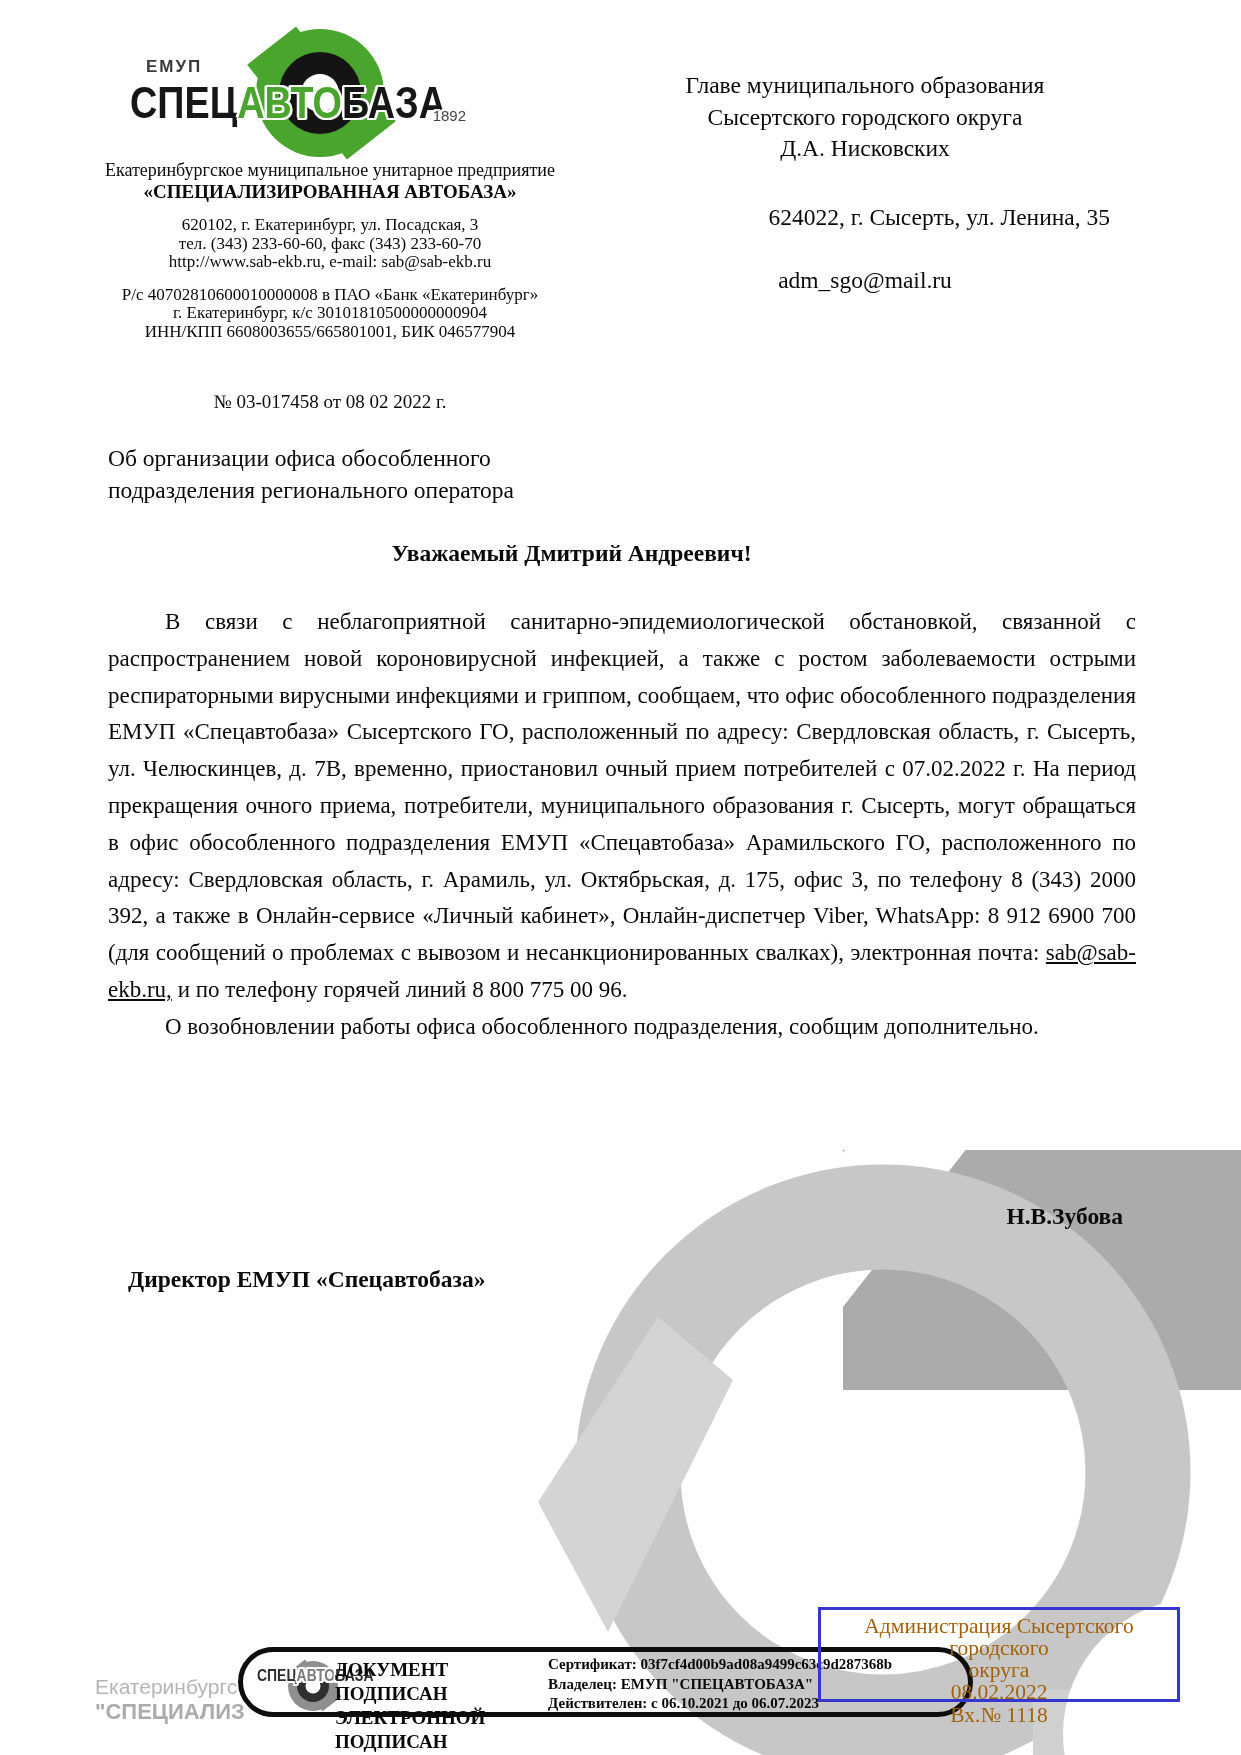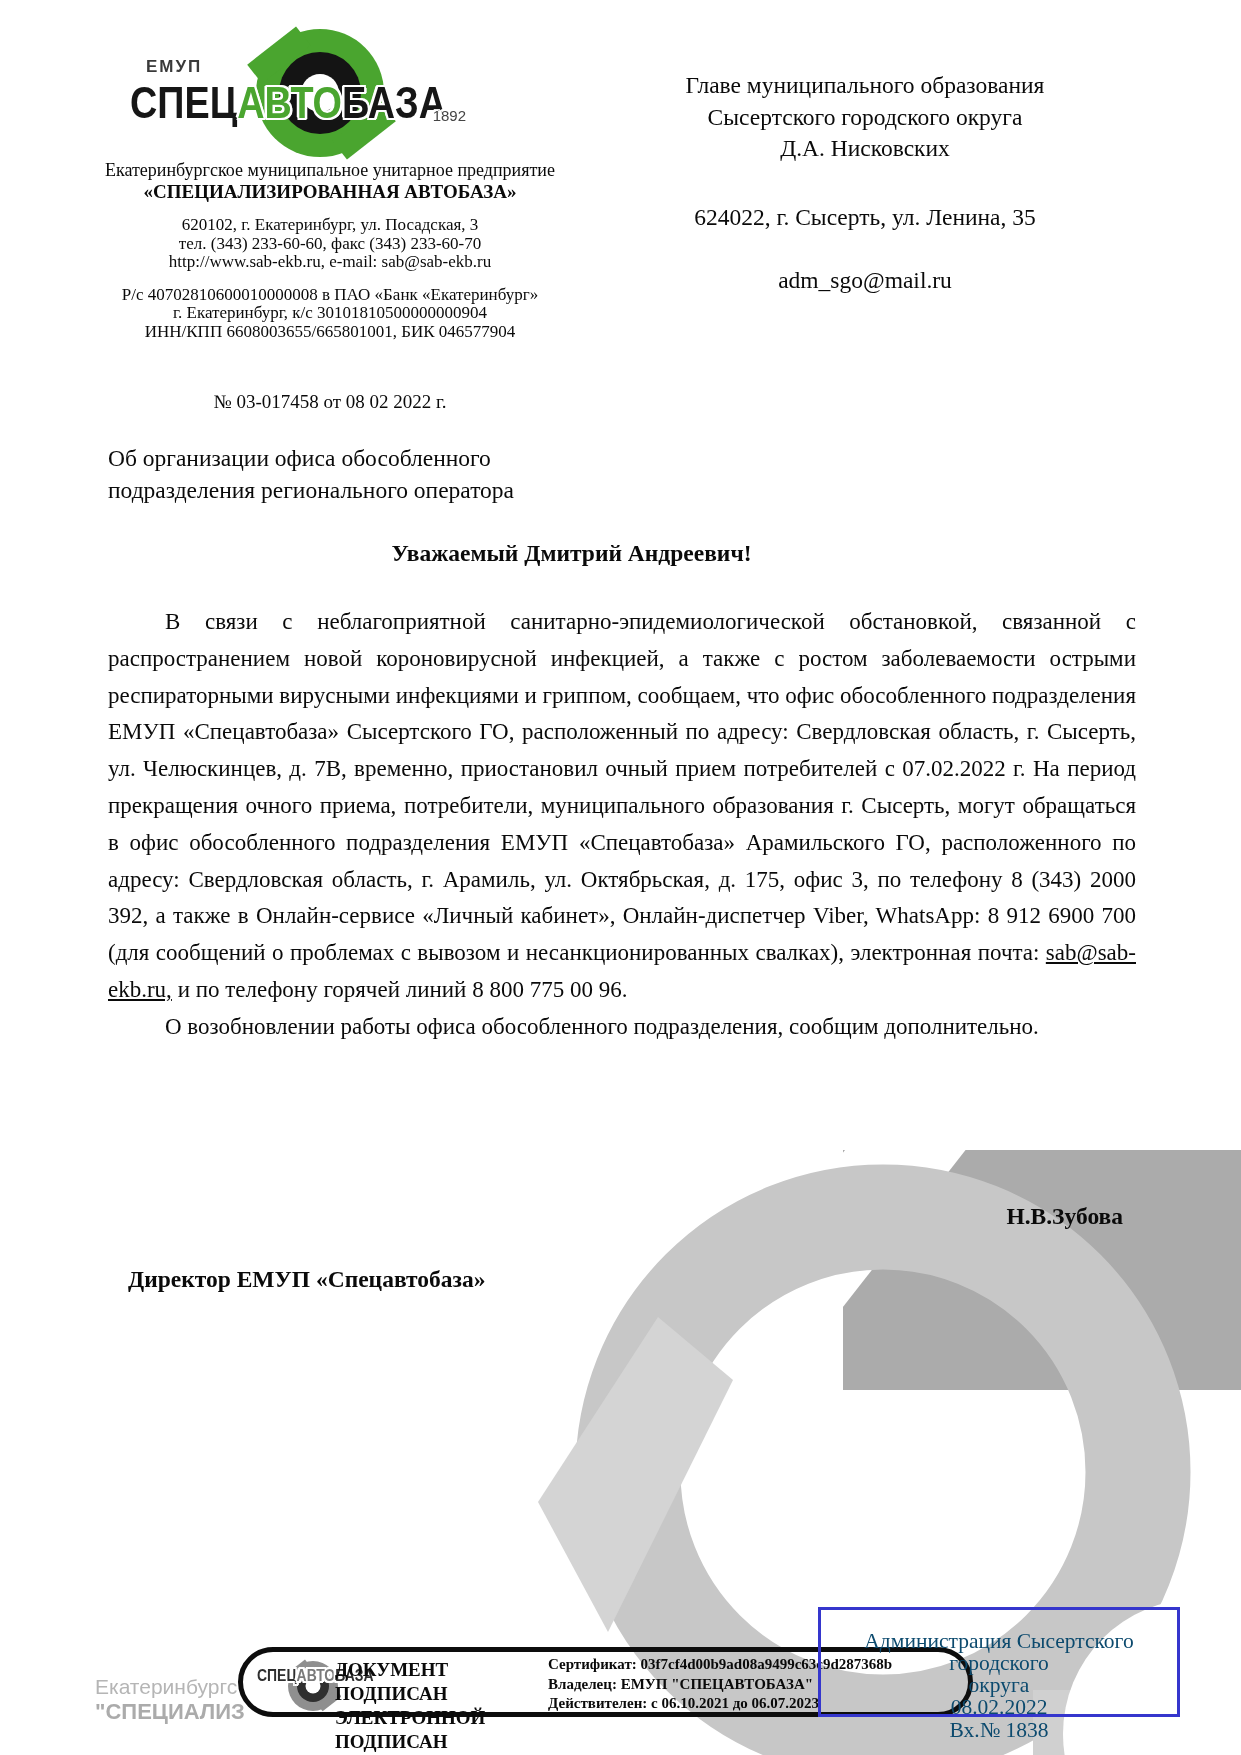--- a/index.html
+++ b/index.html
@@ -31,21 +31,21 @@
   .sender{position:absolute;left:88px;top:160px;width:484px;text-align:center;z-index:1;}
   .s-l1{font-size:18px;line-height:21px;}
   .s-name{font-size:19px;font-weight:bold;line-height:22px;margin-bottom:13px;}
   .s-a{font-size:17px;line-height:18.5px;}
   .s-b{font-size:17px;line-height:18.5px;}
   .s-b.first{margin-top:14px;}
   .s-ref{font-size:19px;margin-top:50px;}
   
   .recipient{position:absolute;left:620px;top:70px;width:490px;text-align:center;
     font-size:23.5px;line-height:31.5px;z-index:1;}
-  .rec-addr{margin-top:37px;}
+  .rec-addr{margin-top:37px;text-align:right;}
   .rec-email{margin-top:32px;}
   
   .subject{position:absolute;left:108px;top:442px;font-size:23.5px;line-height:32px;z-index:1;}
   .salutation{position:absolute;left:108px;top:540px;width:1027px;padding-right:100px;
     box-sizing:border-box;text-align:center;font-weight:bold;font-size:23.5px;z-index:1;}
   .body-text{position:absolute;left:108px;top:604px;width:1028px;font-size:23px;
     line-height:36.8px;text-align:justify;z-index:1;}
   .body-text p{margin:0;text-indent:57px;}
   .email{text-decoration:underline;}
   
@@ -61,22 +61,22 @@
   .esign-brand{position:absolute;left:0;top:12px;white-space:nowrap;
     font-family:"Liberation Sans",sans-serif;font-weight:bold;font-size:17px;
     transform:scaleX(0.82);transform-origin:left center;color:#2e2e2e;}
   .esign-brand .b2{color:#7a7a7a;}
   .esign-title{position:absolute;left:92px;top:6px;width:230px;
     font-weight:bold;font-size:19px;line-height:24px;}
   .esign-cert{position:absolute;left:305px;top:3px;width:420px;
     font-weight:bold;font-size:15px;line-height:19.5px;}
   
   .inbox-stamp{position:absolute;left:818px;top:1607px;width:356px;height:84px;
-    border:3px solid #3536cd;color:#0c4a6e;text-align:center;z-index:4;
-    font-size:21.5px;line-height:22px;padding-top:20px;background:transparent;}
+    border:3px solid #3536cd;color:#a16207;text-align:center;z-index:4;
+    font-size:21.5px;line-height:22px;padding-top:5px;background:transparent;}
   .inbox-stamp .num{line-height:24px;}
 </style>
 </head>
 <body>
 
 <div class="page">
 
   <svg class="watermark" width="703" height="613" viewBox="0 0 703 613">
     <rect x="305" y="8" width="398" height="240" fill="#ababab"></rect>
     <rect x="240" y="-60" width="95" height="340" fill="#ffffff" transform="rotate(38 287 110)"></rect>
@@ -159,16 +159,16 @@
       <div>Сертификат: 03f7cf4d00b9ad08a9499c63c9d287368b</div>
       <div>Владелец: ЕМУП "СПЕЦАВТОБАЗА"</div>
       <div>Действителен: с 06.10.2021 до 06.07.2023</div>
     </div>
   </div>
 
   <div class="inbox-stamp">
     <div>Администрация Сысертского городского</div>
     <div>округа</div>
     <div>08.02.2022</div>
-    <div class="num">Вх.№ 1838</div>
+    <div class="num">Вх.№ 1118</div>
   </div>
 
 </div>
 
 </body></html>

